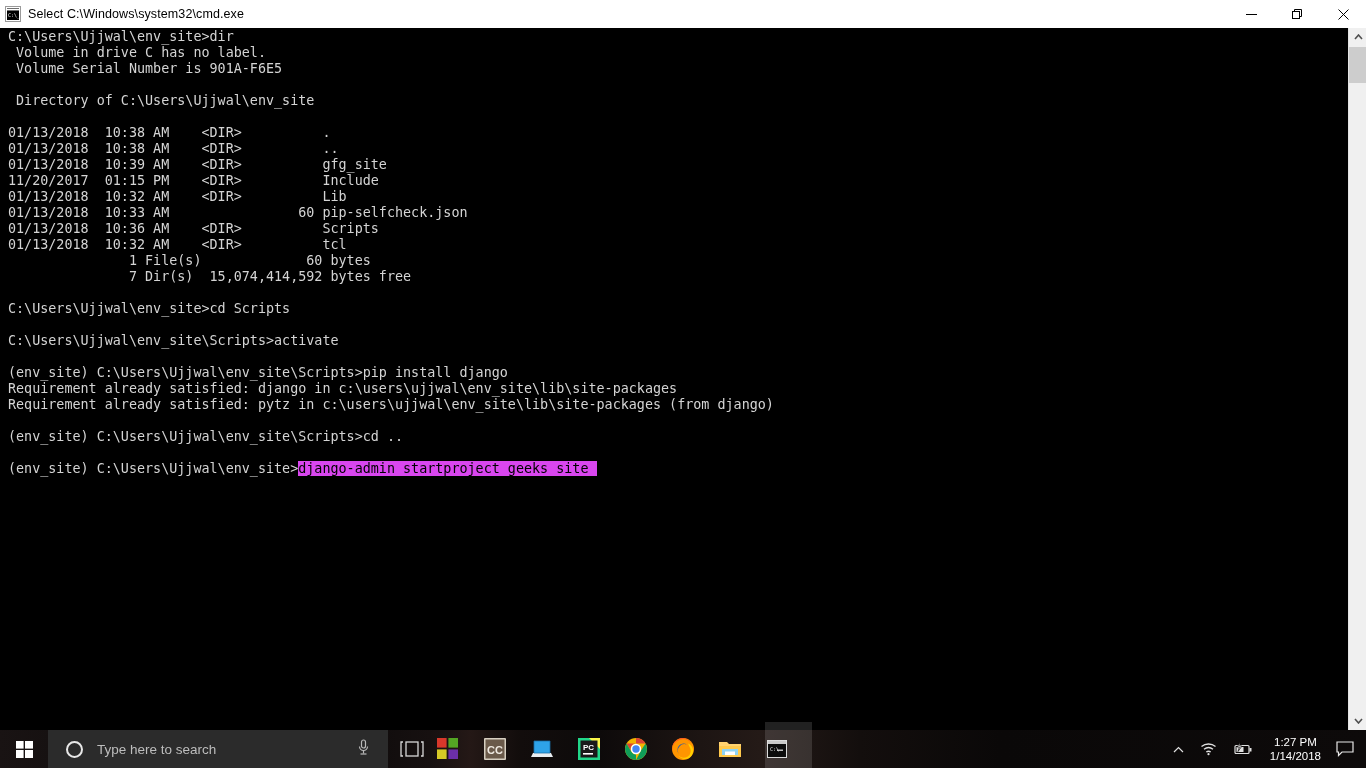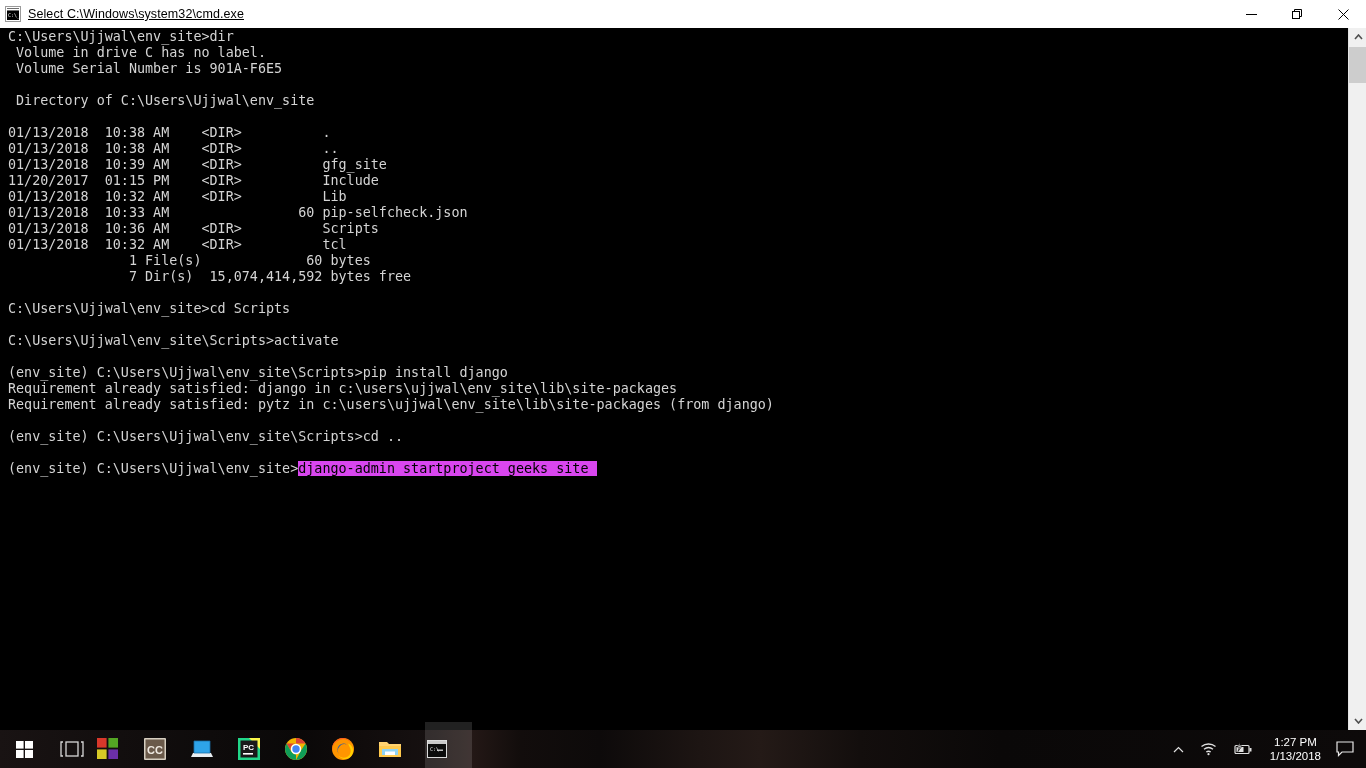--- a/index.html
+++ b/index.html
@@ -13,21 +13,21 @@
     position: relative;
     width: 1366px; height: 768px;
     overflow: hidden;
   }
 
   
   #titlebar {
     position: absolute; left: 0; top: 0;
     width: 1366px; height: 28px;
     background: #ffffff;
-    display: flex; align-items: center; text-decoration: underline;
+    display: flex; align-items: center;
   }
   #title-icon {
     width: 16px; height: 16px;
     margin-left: 5px; margin-right: 7px;
     background: #ffffff;
     border: 1px solid #9a9a9a;
     box-sizing: border-box;
     position: relative;
     flex: 0 0 auto;
   }
@@ -263,20 +263,32 @@
 
     <div id="start-btn">
       <svg id="win-logo" viewBox="0 0 17 17">
         <rect x="0" y="0" width="7.6" height="7.6" fill="#ffffff"></rect>
         <rect x="9.0" y="0" width="8.0" height="7.6" fill="#ffffff"></rect>
         <rect x="0" y="9.0" width="7.6" height="8.0" fill="#ffffff"></rect>
         <rect x="9.0" y="9.0" width="8.0" height="8.0" fill="#ffffff"></rect>
       </svg>
     </div>
 
+    <div id="search-box">
+      <div id="cortana-circle"></div>
+      <div id="search-placeholder">Type here to search</div>
+      <div id="mic-icon">
+        <svg width="13" height="17" viewBox="0 0 13 17">
+          <rect x="4.5" y="1" width="4" height="8" rx="2" fill="none" stroke="#b9b9b9" stroke-width="1.2"></rect>
+          <path d="M2.5 7.5 a4 4 0 0 0 8 0" fill="none" stroke="#b9b9b9" stroke-width="1.2"></path>
+          <line x1="6.5" y1="11.5" x2="6.5" y2="14.5" stroke="#b9b9b9" stroke-width="1.2"></line>
+          <line x1="3.5" y1="15" x2="9.5" y2="15" stroke="#b9b9b9" stroke-width="1.2"></line>
+        </svg>
+      </div>
+    </div>
 
     <div id="taskview-btn">
       <svg width="26" height="16" viewBox="0 0 26 16">
         <rect x="7" y="1" width="12" height="14" fill="none" stroke="#d8d8d8" stroke-width="1.3"></rect>
         <polyline points="4,1 2,1 2,15 4,15" fill="none" stroke="#d8d8d8" stroke-width="1.3"></polyline>
         <polyline points="22,1 24,1 24,15 22,15" fill="none" stroke="#d8d8d8" stroke-width="1.3"></polyline>
       </svg>
     </div>
 
     <div id="pinned-apps">
@@ -381,21 +393,21 @@
       <div class="tray-item">
         <svg width="20" height="14" viewBox="0 0 20 14">
           <rect x="2" y="3.5" width="14" height="8" rx="1" fill="none" stroke="#e0e0e0" stroke-width="1.2"></rect>
           <rect x="16.5" y="6" width="2" height="3.5" fill="#e0e0e0"></rect>
           <rect x="3.5" y="5" width="7" height="5" fill="#e0e0e0"></rect>
           <path d="M7 0.5 L4.2 5 L6.4 5 L5 9.5 L9 4 L6.8 4 Z" fill="#e0e0e0" stroke="#0b0a0a" stroke-width="0.7"></path>
         </svg>
       </div>
       <div id="clock">
         <div>1:27 PM</div>
-        <div>1/13/2018</div>
+        <div>1/14/2018</div>
       </div>
       <div class="tray-item" id="action-center">
         <svg width="18" height="16" viewBox="0 0 18 16">
           <path d="M1 1 H17 V11 H6 L2.5 14.5 V11 H1 Z" fill="none" stroke="#e8e8e8" stroke-width="1.2" stroke-linejoin="miter"></path>
         </svg>
       </div>
     </div>
   </div>
 
 </div>

